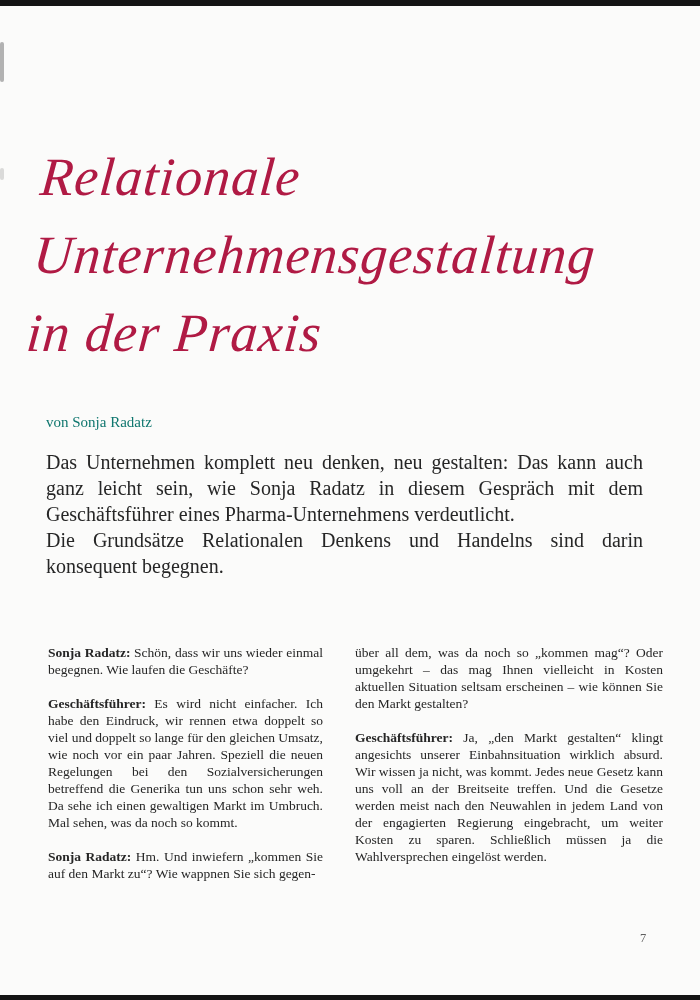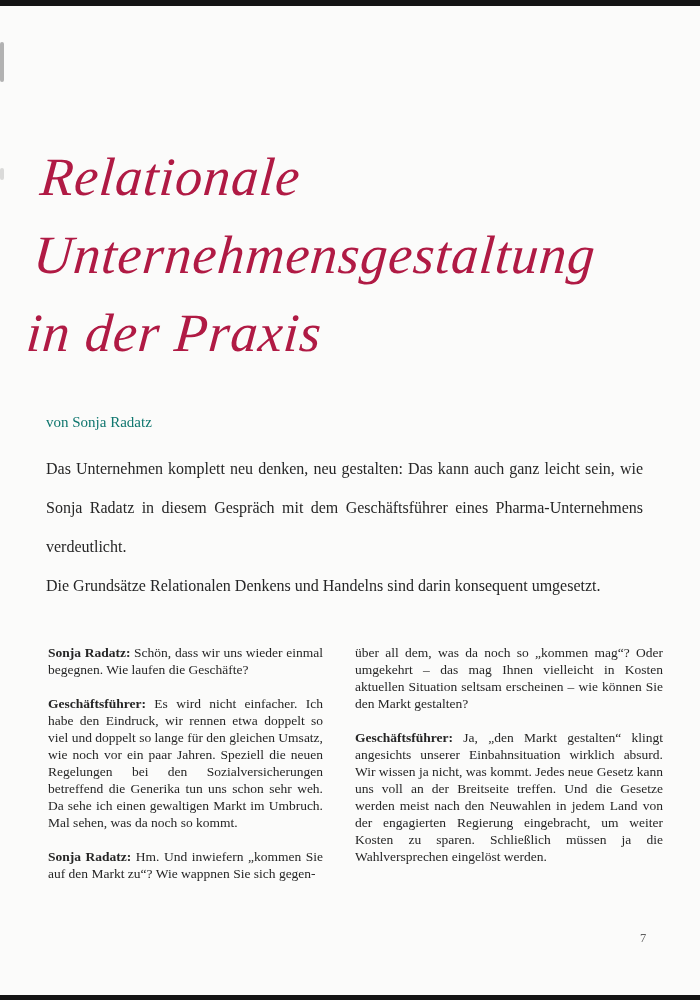--- a/index.html
+++ b/index.html
@@ -26,21 +26,21 @@
     font-size: 54px; line-height: 78px; letter-spacing: 1px;
     transform: skewX(-5deg); transform-origin: 0 0;
     white-space: nowrap;
   }
   .byline {
     position: absolute; left: 46px; top: 412px;
     font-size: 15px; line-height: 20px; color: #0f766e;
   }
   .intro {
     position: absolute; left: 46px; top: 449px; width: 597px;
-    font-size: 16px; line-height: 39px; text-align: justify;
+    font-size: 20px; line-height: 26px; text-align: justify;
   }
   .intro p { margin: 0; }
   .col {
     position: absolute; top: 644px;
     font-size: 13.5px; line-height: 17px; text-align: justify;
   }
   .col p { margin: 0 0 17px 3px; }
   .col-left  { left: 45px;  width: 278px; }
   .col-right { left: 352px; width: 311px; }
   .speaker { font-weight: bold; }
@@ -62,21 +62,21 @@
   <header class="title" style="color: rgb(176, 26, 68);">
     <div class="t-line">Relationale</div>
     <div class="t-line">Unternehmensgestaltung</div>
     <div class="t-line">in der Praxis</div>
   </header>
 
   <div class="byline">von Sonja Radatz</div>
 
   <section class="intro">
     <p>Das Unternehmen komplett neu denken, neu gestalten: Das kann auch ganz leicht sein, wie Sonja Radatz in diesem Gespräch mit dem Geschäftsführer eines Pharma-Unternehmens verdeutlicht.</p>
-    <p>Die Grundsätze Relationalen Denkens und Handelns sind darin konsequent umgesetzt.</p>
+    <p>Die Grundsätze Relationalen Denkens und Handelns sind darin konsequent begegnen.</p>
   </section>
 
   <section class="col col-left">
     <p>
       <b class="speaker">Sonja Radatz:</b>
       <span class="ptext">Schön, dass wir uns wieder einmal begegnen. Wie laufen die Geschäfte?</span>
     </p>
     <p>
       <b class="speaker">Geschäftsführer:</b>
       <span class="ptext">Es wird nicht einfacher. Ich habe den Eindruck, wir rennen etwa doppelt so viel und doppelt so lange für den gleichen Umsatz, wie noch vor ein paar Jahren. Speziell die neuen Regelungen bei den Sozialversicherungen betreffend die Generika tun uns schon sehr weh. Da sehe ich einen gewaltigen Markt im Umbruch. Mal sehen, was da noch so kommt.</span>

